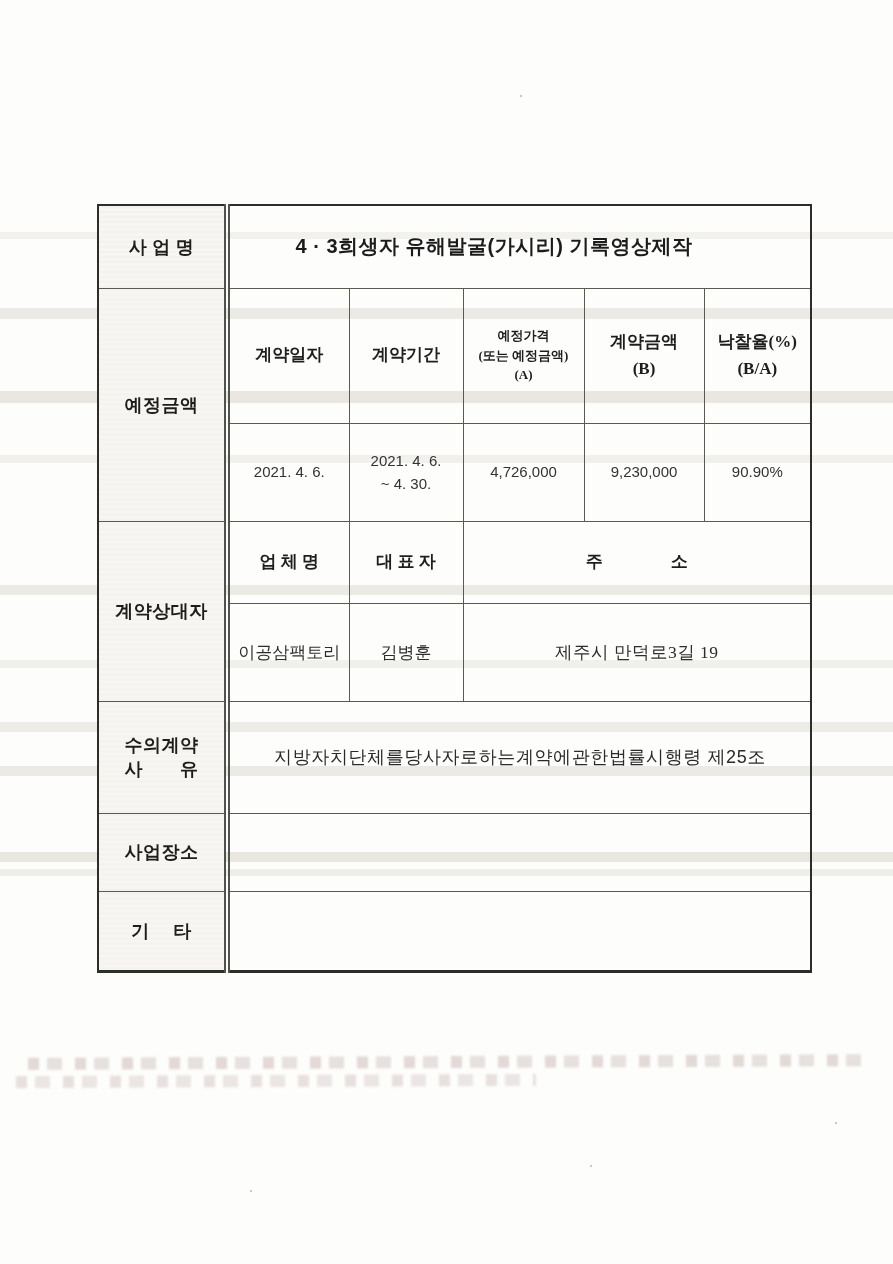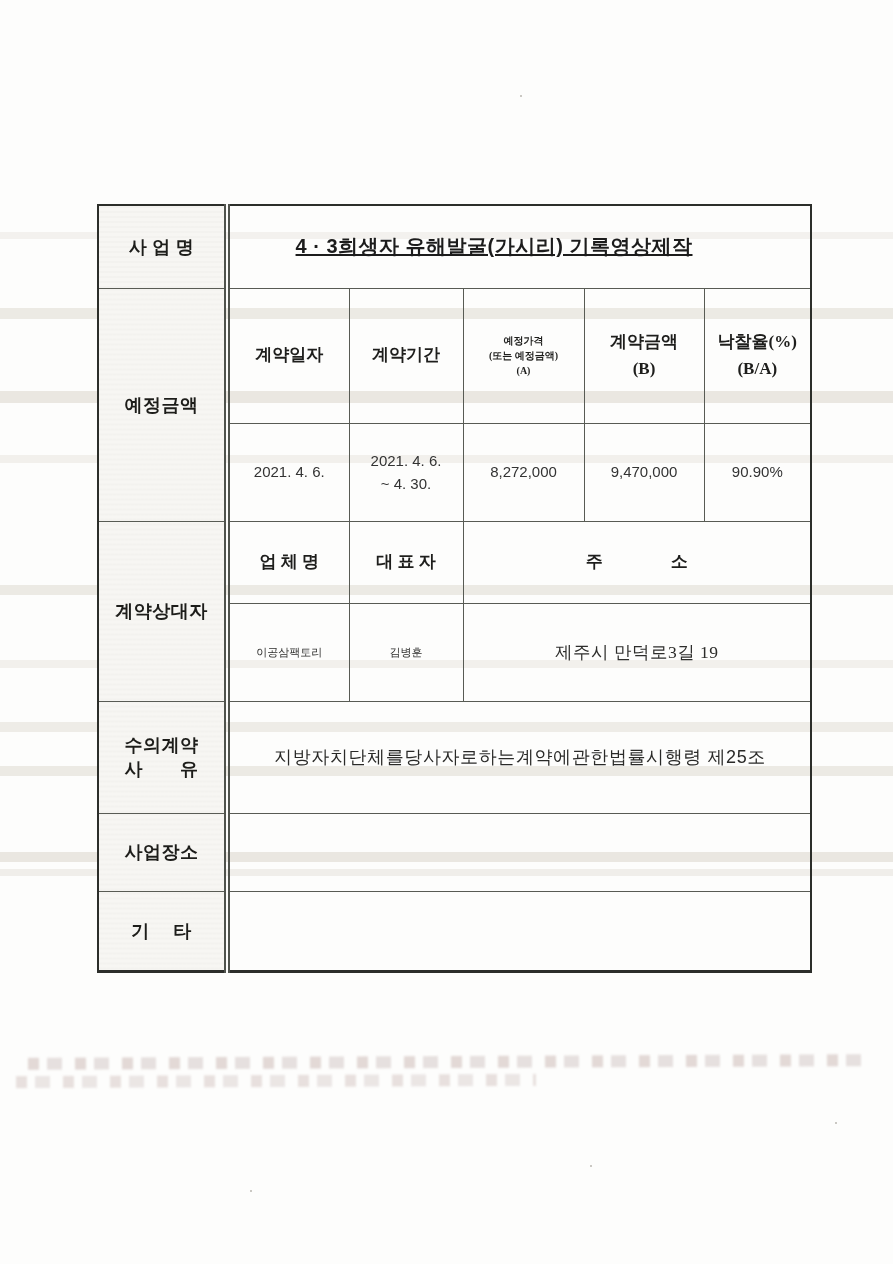--- a/index.html
+++ b/index.html
@@ -49,31 +49,30 @@
     background:
       repeating-linear-gradient(0deg, rgba(90,90,85,.025) 0 2px, rgba(0,0,0,0) 2px 5px),
       #f7f6f3;
     font-weight:bold;font-size:18px;color:#1d1d1a;
     letter-spacing:.5px;
   }
   td.title-cell{
     font-family:"Liberation Sans","DejaVu Sans",sans-serif;
     font-weight:bold;font-size:20px;letter-spacing:.5px;color:#1c1c1c;
     padding-right:52px;
-    text-decoration:underline;
   }
   td.hdr{
     font-weight:bold;font-size:17px;line-height:1.55;color:#1e1e1c;
   }
-  td.hdr-price{font-size:10px;line-height:1.5;}
+  td.hdr-price{font-size:13px;line-height:1.5;}
   td.val{
     font-family:"Liberation Sans","DejaVu Sans",sans-serif;
     font-size:15px;line-height:1.55;color:#333;
   }
-  td.party-val{font-size:11px;color:#2d2d2b;}
+  td.party-val{font-size:17px;color:#2d2d2b;}
   td.addr-val{font-size:17.5px;letter-spacing:.5px;}
   td.reason{
     font-family:"Liberation Sans","DejaVu Sans",sans-serif;
     font-size:18px;font-weight:500;letter-spacing:.6px;color:#2a2a28;text-align:center;
   }
   tr.r1{height:83px;}
   tr.r2{height:135px;}
   tr.r3{height:98px;}
   tr.r4{height:82px;}
   tr.r5{height:98px;}
@@ -123,22 +122,22 @@
       <td class="hdr">계약금액
 (B)</td>
       <td class="hdr">낙찰율(%)
 (B/A)</td>
     </tr>
 
     <tr class="r3">
       <td class="val">2021. 4. 6.</td>
       <td class="val">2021. 4. 6.
 ~ 4. 30.</td>
-      <td class="val">8,272,000</td>
-      <td class="val">9,470,000</td>
+      <td class="val">4,726,000</td>
+      <td class="val">9,230,000</td>
       <td class="val">90.90%</td>
     </tr>
 
     <tr class="r4">
       <td class="lbl" rowspan="2">계약상대자</td>
       <td class="hdr">업 체 명</td>
       <td class="hdr">대 표 자</td>
       <td class="hdr" colspan="3">주　　　　소</td>
     </tr>
 

